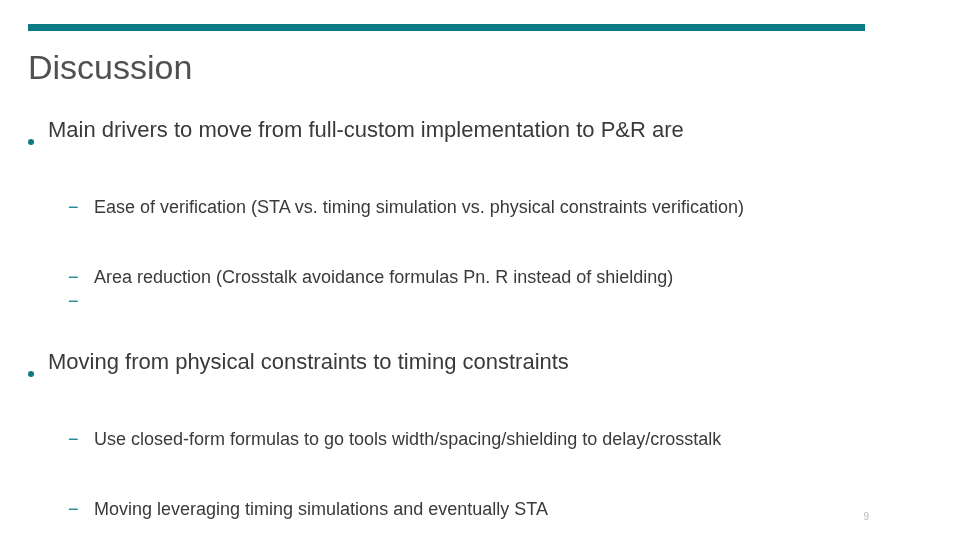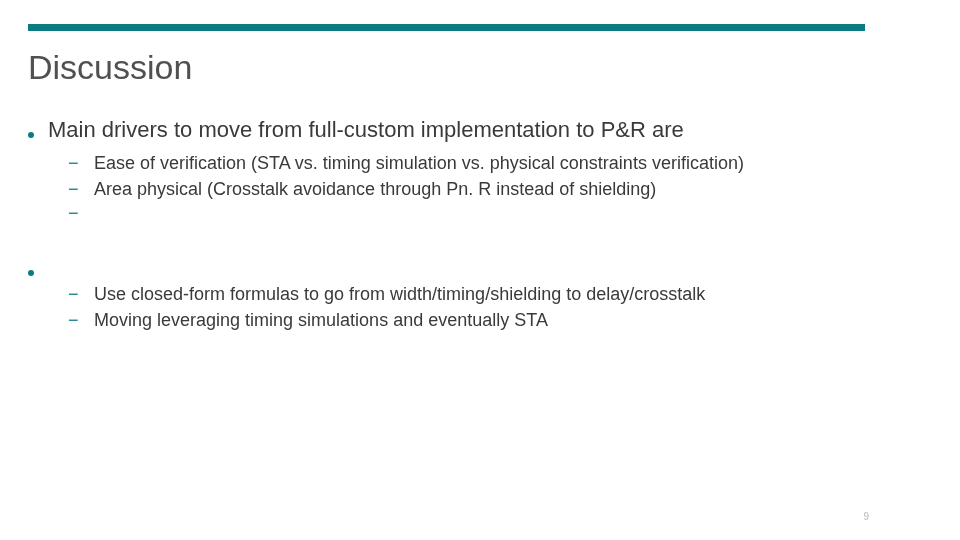--- a/index.html
+++ b/index.html
@@ -38,21 +38,21 @@
     position: absolute;
     top: 116px;
     left: 28px;
     right: 28px;
   }
   .bullet-group {
     margin-bottom: 36px;
   }
   .main-bullet {
     display: flex;
-    align-items: center;
+    align-items: flex-end;
     margin-bottom: 6px;
   }
   .main-bullet .dot {
     width: 6px;
     height: 6px;
     border-radius: 50%;
     background: #0c7b84;
     margin-top: 10px;
     margin-right: 14px;
     flex: 0 0 auto;
@@ -74,20 +74,21 @@
     color: #0c7b84;
     font-size: 18px;
     margin-right: 14px;
     flex: 0 0 auto;
     width: 12px;
   }
   .sub-bullet .stext {
     font-size: 18px;
     line-height: 1.35;
     color: #3a3a3a;
+    margin-top: 44px;
   }
   .page-num {
     position: absolute;
     bottom: 18px;
     right: 24px;
     font-size: 10px;
     color: #b8b8b8;
   }
 </style>
 </head>
@@ -104,36 +105,37 @@
         <div class="dot"></div>
         <div class="mtext">Main drivers to move from full-custom implementation to P&amp;R are</div>
       </div>
       <div class="sub-list">
         <div class="sub-bullet">
           <div class="dash">−</div>
           <div class="stext">Ease of verification (STA vs. timing simulation vs. physical constraints verification)</div>
         </div>
         <div class="sub-bullet">
           <div class="dash">−</div>
-          <div class="stext">Area physical (Crosstalk avoidance through Pn. R instead of shielding)</div>
+          <div class="stext">Area reduction (Crosstalk avoidance formulas Pn. R instead of shielding)</div>
         </div>
         <div class="sub-bullet">
           <div class="dash">−</div>
         </div>
       </div>
     </div>
 
     <div class="bullet-group">
       <div class="main-bullet">
         <div class="dot"></div>
+        <div class="mtext">Moving from physical constraints to timing constraints</div>
       </div>
       <div class="sub-list">
         <div class="sub-bullet">
           <div class="dash">−</div>
-          <div class="stext">Use closed-form formulas to go from width/timing/shielding to delay/crosstalk</div>
+          <div class="stext">Use closed-form formulas to go tools width/spacing/shielding to delay/crosstalk</div>
         </div>
         <div class="sub-bullet">
           <div class="dash">−</div>
           <div class="stext">Moving leveraging timing simulations and eventually STA</div>
         </div>
       </div>
     </div>
 
   </div>
 

